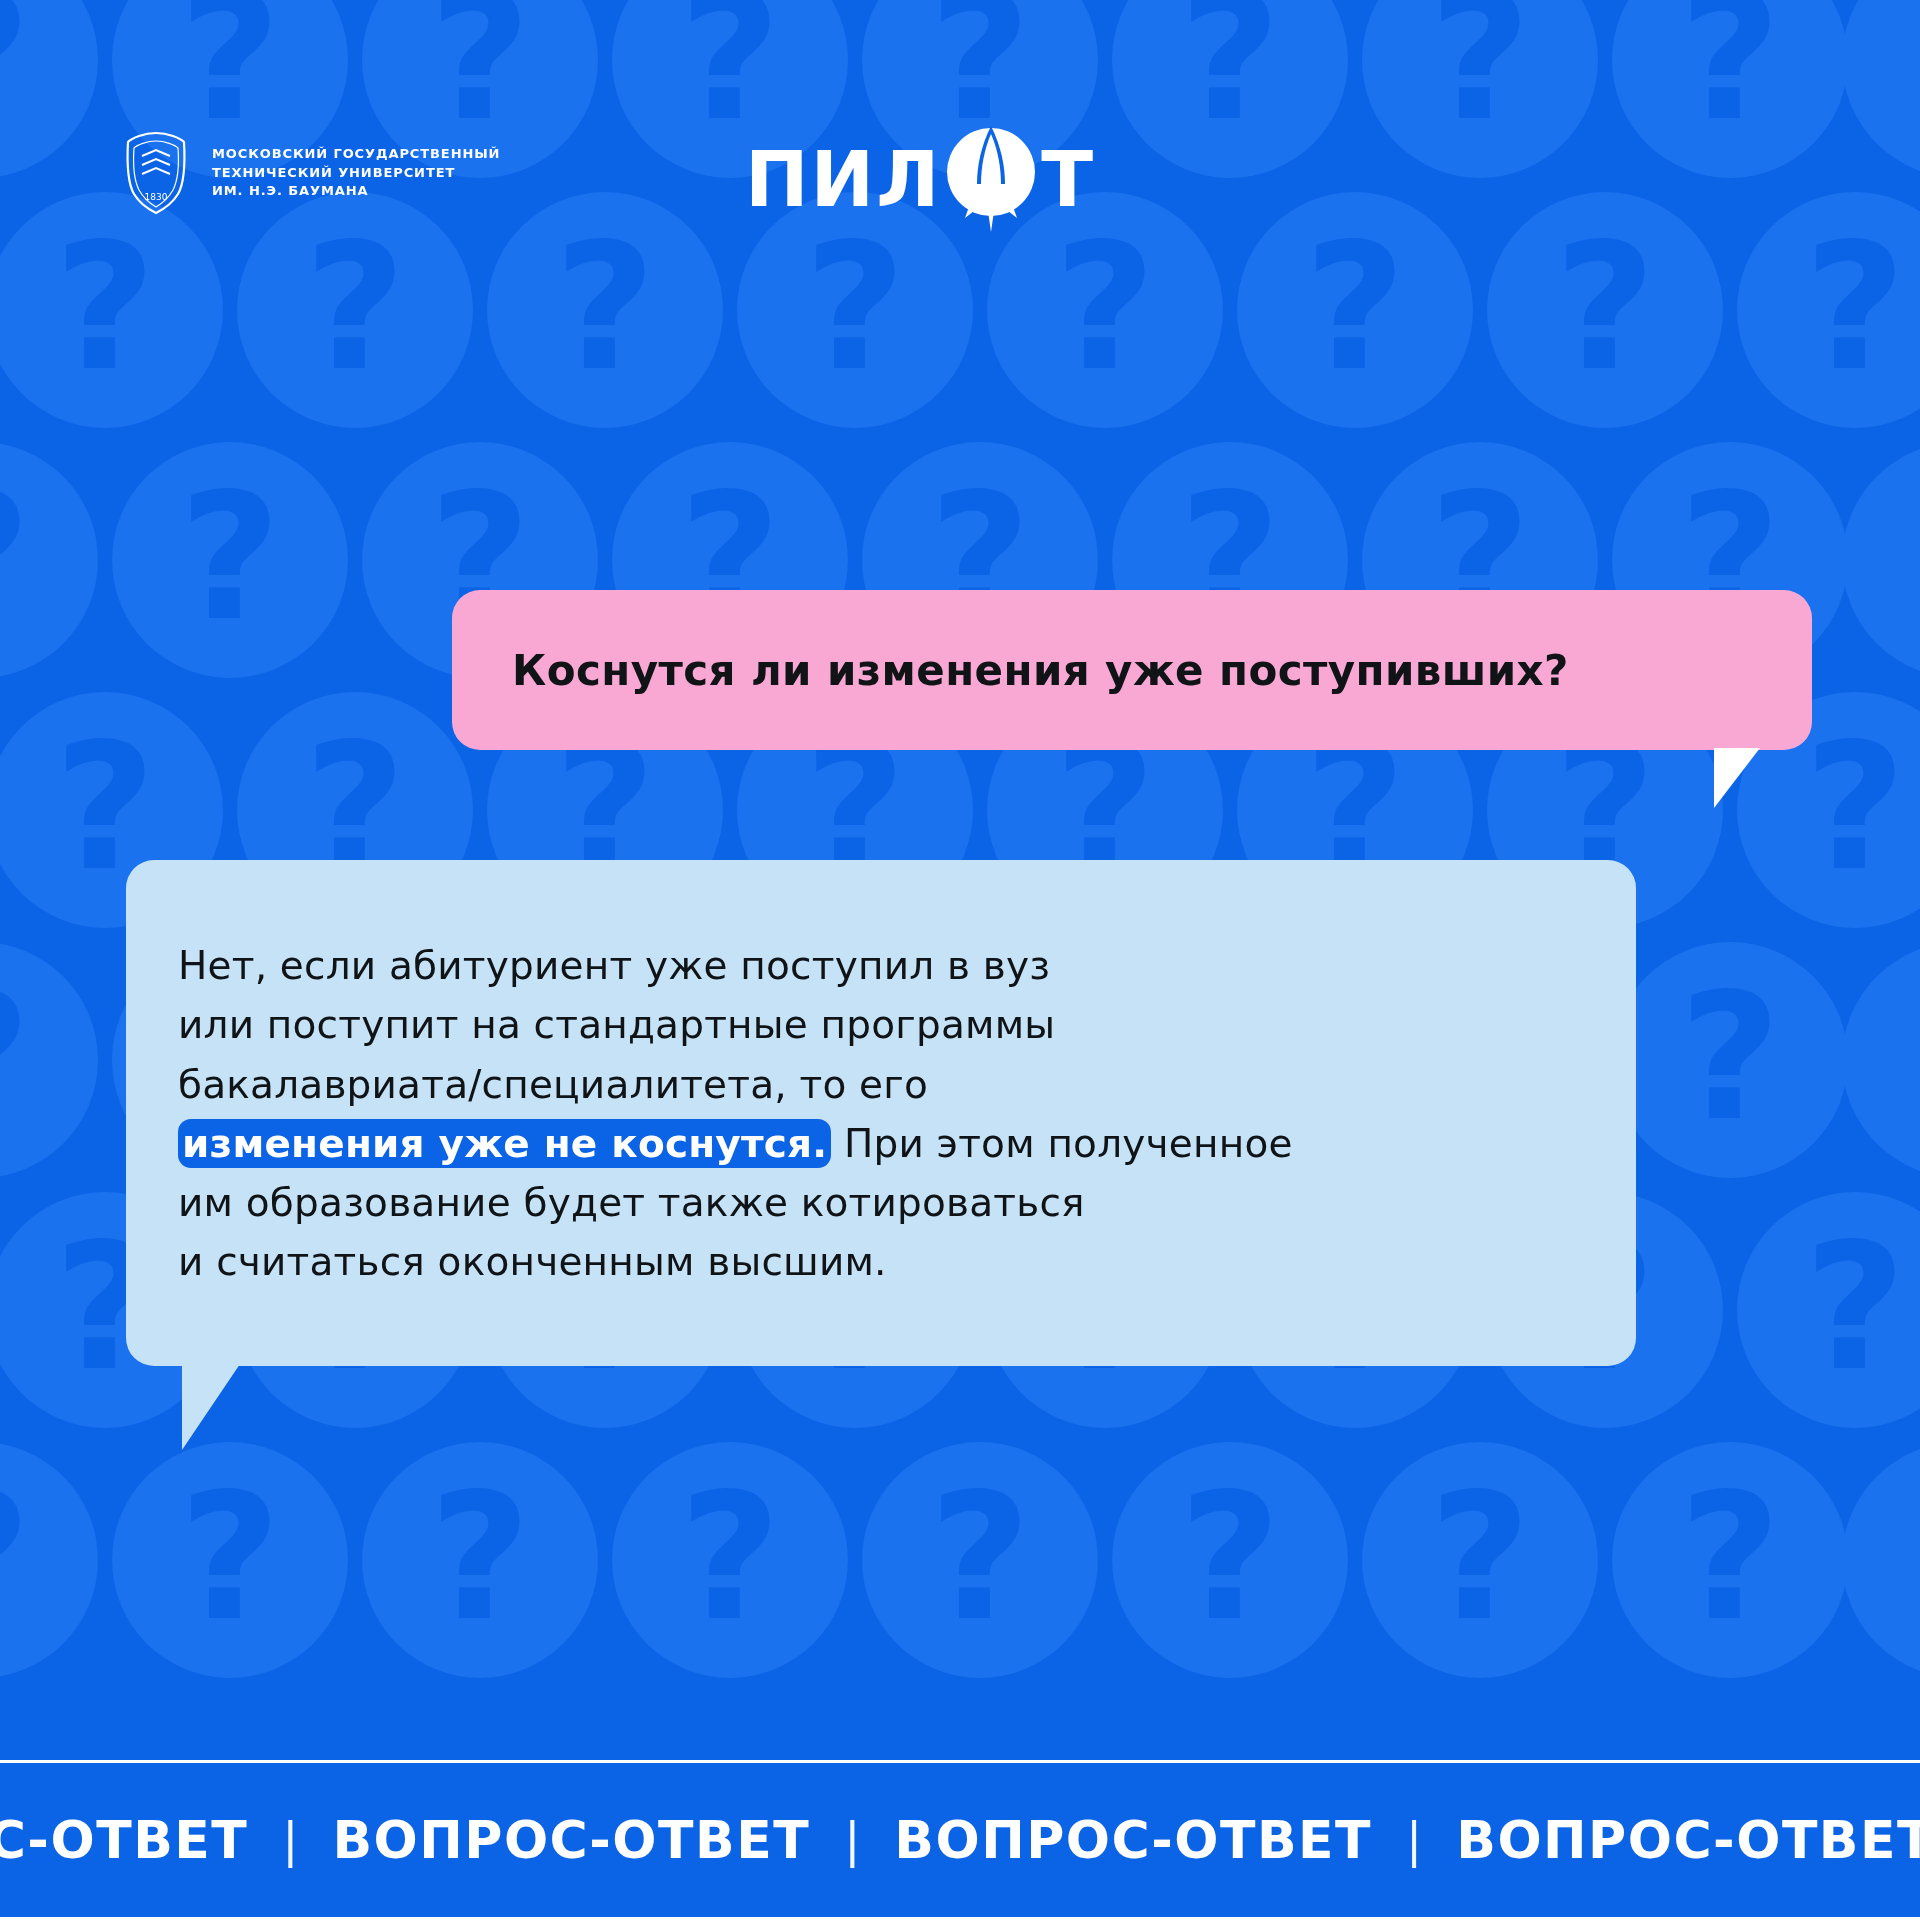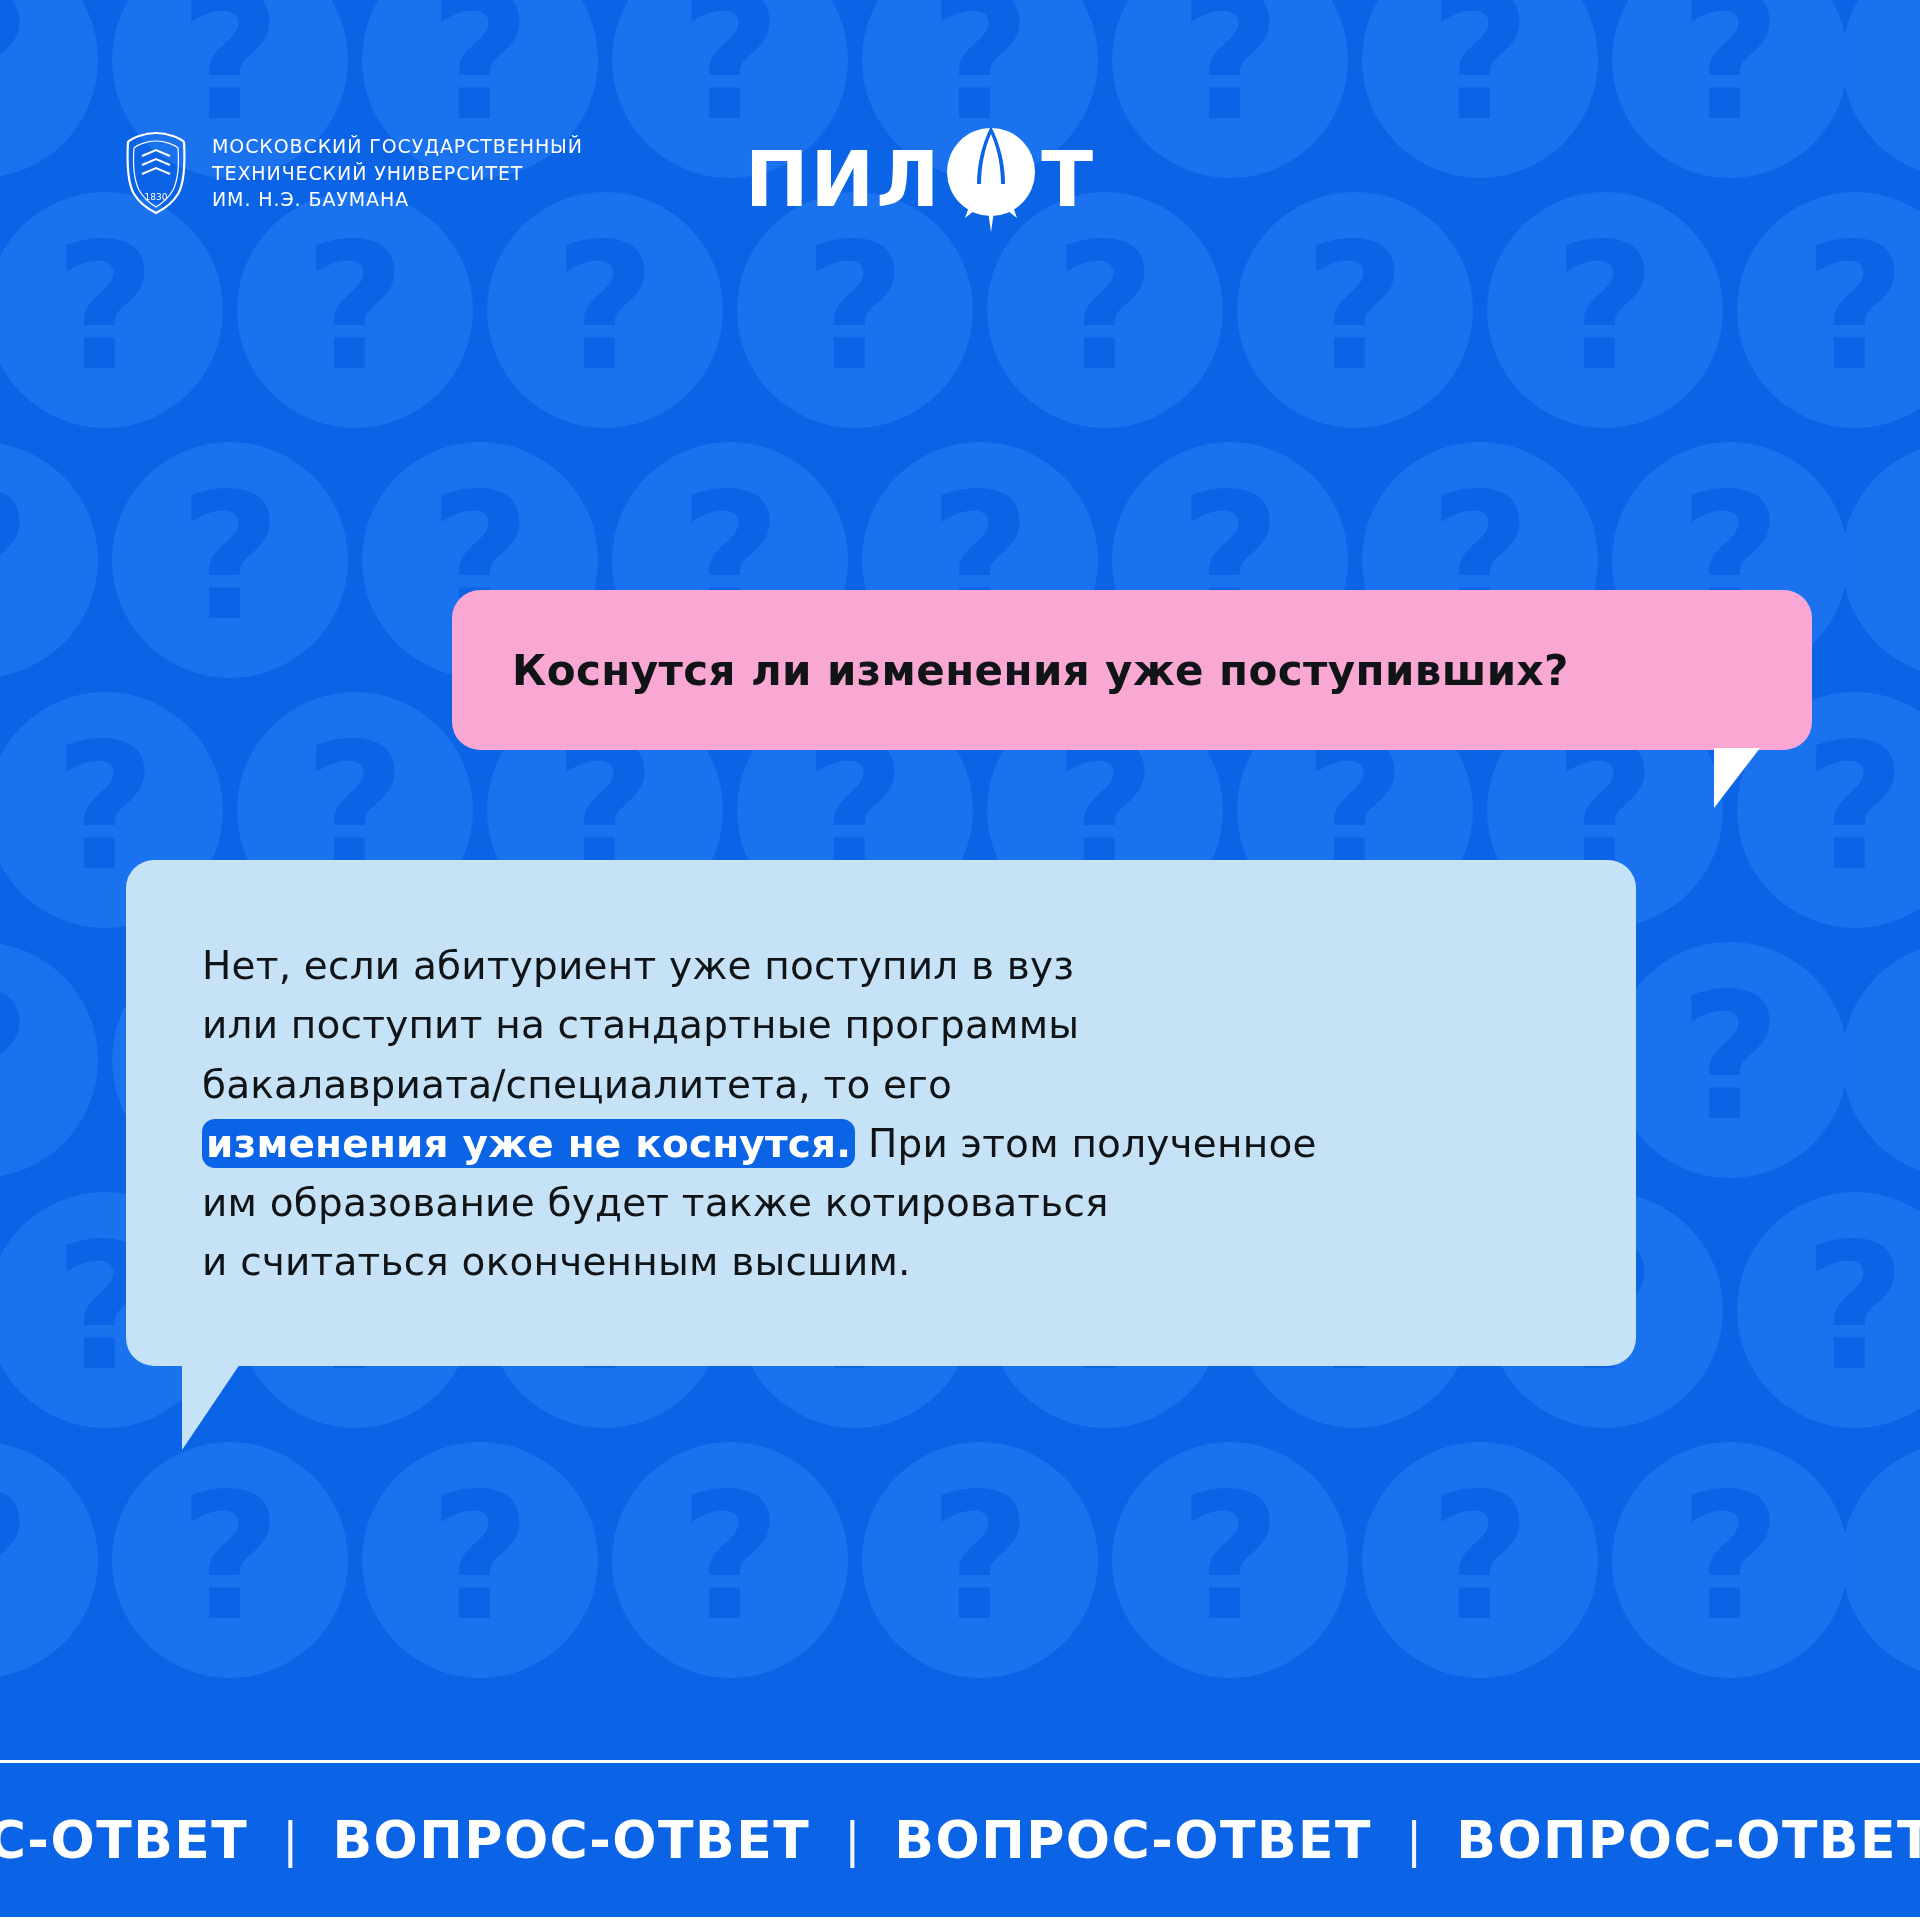--- a/index.html
+++ b/index.html
@@ -49,22 +49,22 @@
   }
 
   .bmstu-emblem {
     width: 72px;
     height: 86px;
     flex: 0 0 auto;
   }
 
   .bmstu-text {
     color: #ffffff;
-    font-size: 19px;
-    font-weight: normal;
+    font-size: 13px;
+    font-weight: bold;
     line-height: 1.42;
     letter-spacing: 0.9px;
     white-space: pre-line;
     text-transform: uppercase;
   }
 
   .pilot-logo {
     position: absolute;
     left: 745px;
     top: 12px;
@@ -123,21 +123,21 @@
   }
 
   
   .a-bubble {
     position: absolute;
     left: 126px;
     top: 860px;
     width: 1510px;
     background: #c5e2f7;
     border-radius: 28px;
-    padding: 76px 70px 74px 76px;
+    padding: 76px 70px 74px 52px;
     z-index: 2;
   }
   .a-text {
     color: #111417;
     font-size: 39px;
     line-height: 1.52;
     letter-spacing: 0.2px;
     white-space: pre-line;
   }
   .hl {

